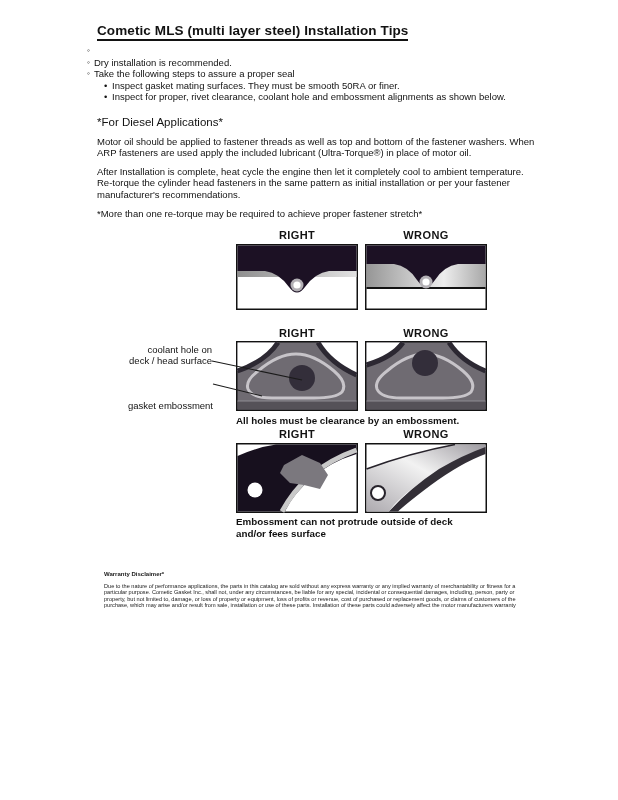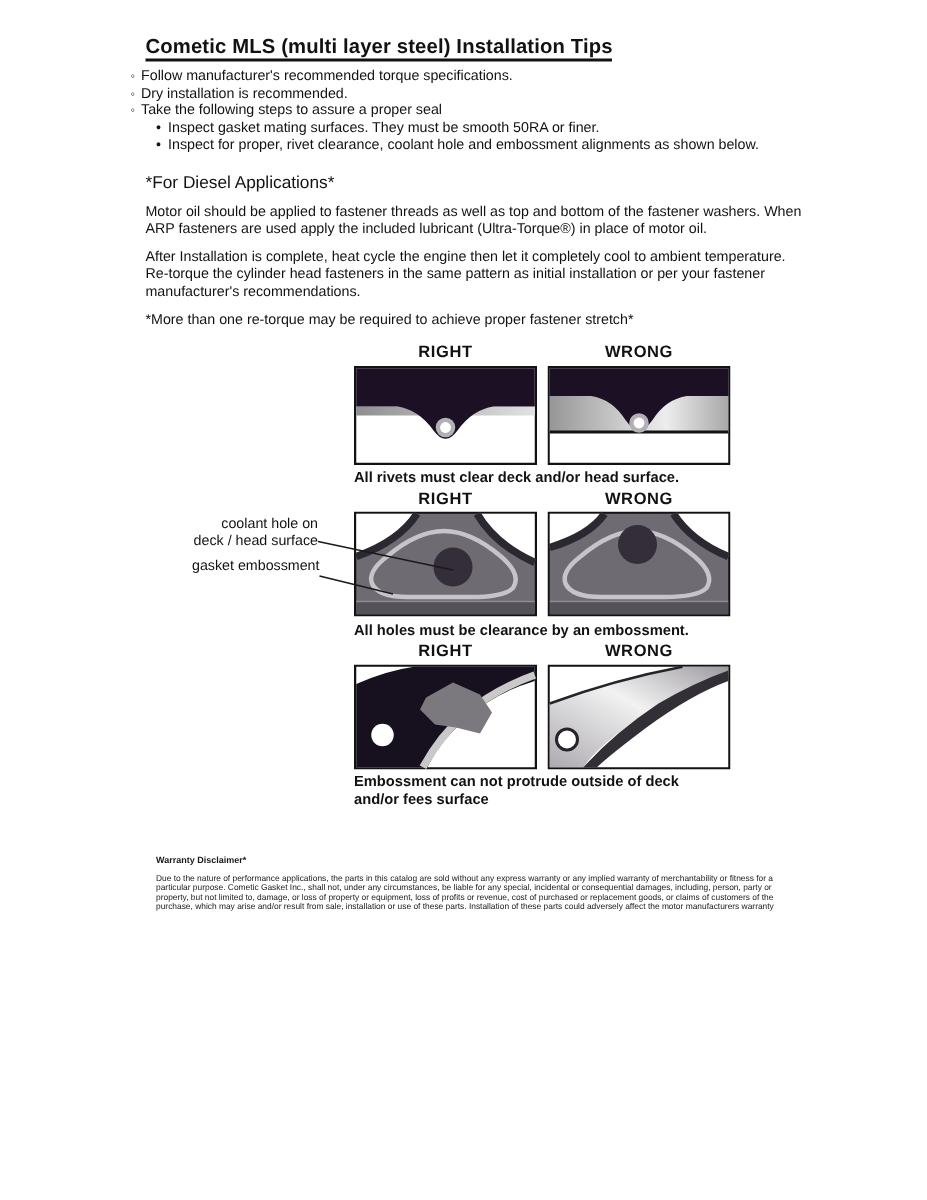--- a/index.html
+++ b/index.html
@@ -27,21 +27,21 @@
   .panel{position:absolute;width:122px;}
   .panel svg{display:block;width:100%;height:100%;}
   .r1p{top:244px;height:66px;} .r2p{top:341px;height:70px;} .r3p{top:443px;height:70px;}
 
   .caption{position:absolute;left:236px;font-size:9.8px;font-weight:bold;line-height:11.5px;
            white-space:pre-line;}
   .cap1{top:313px;} .cap2{top:415px;} .cap3{top:516px;}
 
   .side-label{position:absolute;text-align:right;font-size:9.5px;line-height:11px;white-space:pre-line;}
   .lbl-coolant{left:90px;top:344px;width:122px;}
-  .lbl-emboss{left:90px;top:372px;width:123px;}
+  .lbl-emboss{left:90px;top:400px;width:123px;}
 
   .leaders{position:absolute;left:210px;top:355px;width:100px;height:46px;}
 
   .fine{position:absolute;left:104px;width:414px;font-size:5.6px;line-height:6.3px;
         white-space:pre-line;color:#1a1a1a;}
   .fine-h{top:571px;font-weight:bold;font-size:6px;}
   .fp1{top:583px;} .fp2{top:620px;} .fp3{top:651px;}
   .fp4{top:662px;} .fp5{top:699px;} .fp6{top:726px;}
 
   .code{position:absolute;left:383px;top:758px;font-size:18px;letter-spacing:0.4px;}
@@ -49,21 +49,20 @@
 </head>
 <body>
 
 <div class="page">
 
   <div class="title">Cometic MLS (multi layer steel) Installation Tips</div>
 
   <div class="bullets">
     <div class="bullet">
       <span class="mark">◦</span>
-      <span>Follow manufacturer's recommended torque specifications.</span>
     </div>
     <div class="bullet">
       <span class="mark">◦</span>
       <span>Dry installation is recommended.</span>
     </div>
     <div class="bullet">
       <span class="mark">◦</span>
       <span>Take the following steps to assure a proper seal</span>
     </div>
     <div class="bullet sub">
@@ -109,21 +108,20 @@
         </linearGradient>
       </defs>
       <rect x="0.75" y="0.75" width="120.5" height="64.5" fill="#ffffff" stroke="#121212" stroke-width="1.5"></rect>
       <rect x="1.5" y="20" width="119" height="24" fill="url(#g1w)"></rect>
       <line x1="1.5" y1="44" x2="120.5" y2="44" stroke="#121212" stroke-width="2"></line>
       <path d="M1.5,1.5 H120.5 V20 H93 Q79,22 70,36 Q61,49 52,36 Q43,22 29,20 H1.5 Z" fill="#1c1124"></path>
       <circle cx="61" cy="38" r="6.5" fill="#b3b0b5"></circle>
       <circle cx="61" cy="38" r="3.6" fill="#ffffff"></circle>
     </svg>
   </div>
-  <div class="caption cap1">All rivets must clear deck and/or head surface.</div>
 
   <div class="dlabel r2l colL">RIGHT</div>
   <div class="dlabel r2l colR">WRONG</div>
 
   <div class="side-label lbl-coolant">coolant hole on
 deck / head surface</div>
   <div class="side-label lbl-emboss">gasket embossment</div>
 
   <div class="panel r2p colL">
     <svg viewBox="0 0 122 70">

